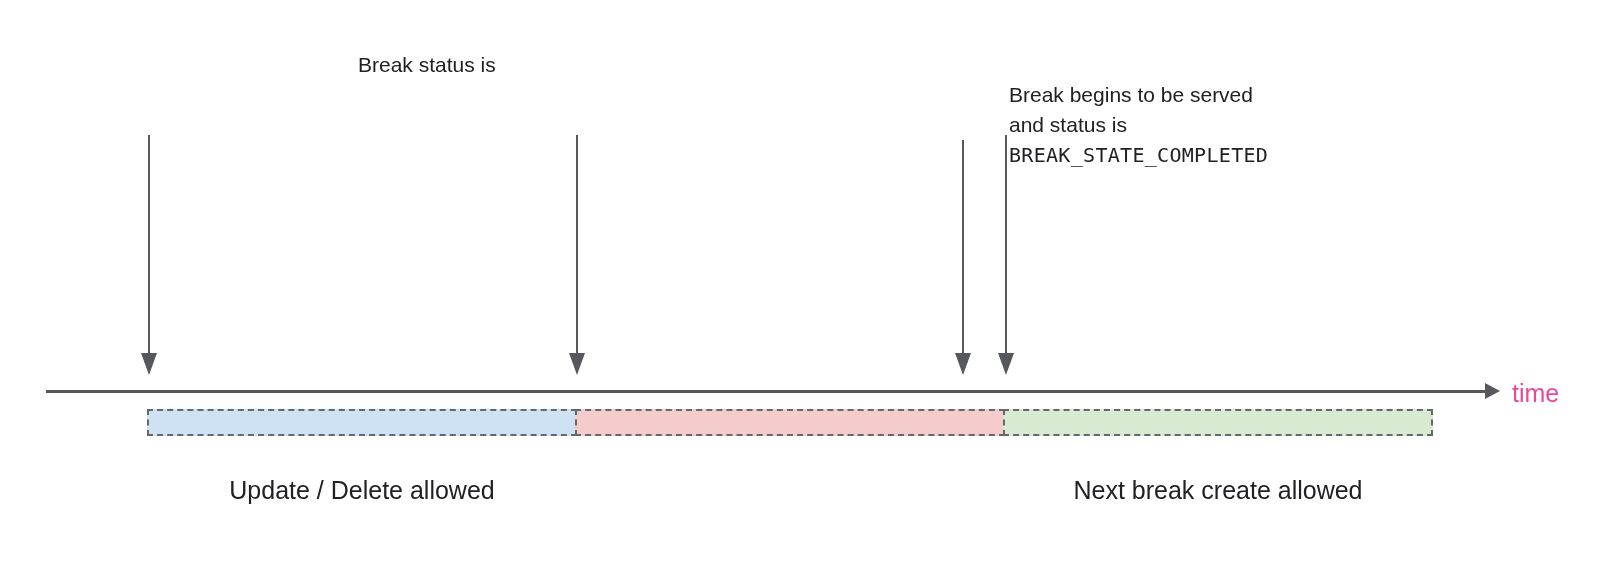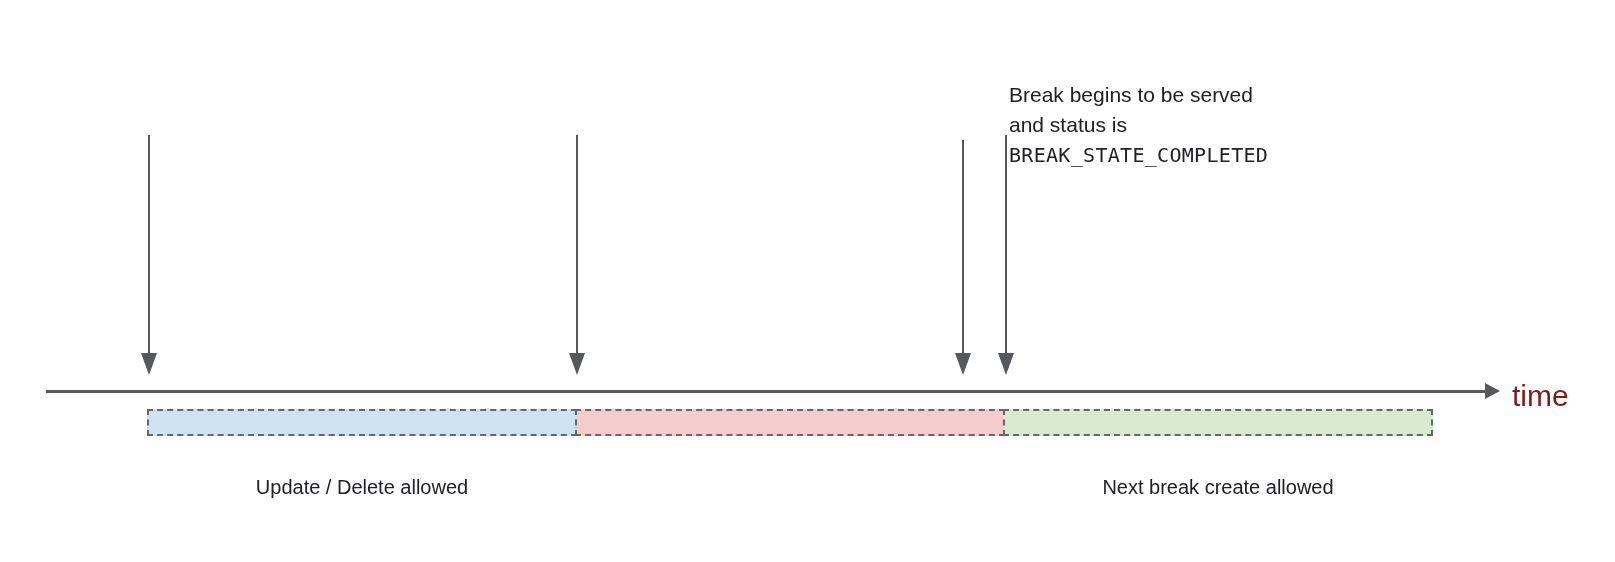--- a/index.html
+++ b/index.html
@@ -65,48 +65,49 @@
     width: 0;
     height: 0;
     border-top: 8px solid transparent;
     border-bottom: 8px solid transparent;
     border-left: 15px solid #56585b;
   }
   .tl-label {
     position: absolute;
     left: 1512px;
     top: 379px;
-    font-size: 30px;
-    color: #7f1d1d;
+    font-size: 25px;
+    color: #ec4899;
   }
   
   .segment {
     position: absolute;
     top: 409px;
     height: 27px;
     box-sizing: border-box;
     border: 2px dashed #65686b;
   }
   .seg-label {
     position: absolute;
     top: 476px;
-    font-size: 20px;
+    font-size: 25px;
     color: #202124;
     text-align: center;
   }
 </style>
 </head>
 <body>
 
 <div class="canvas">
 
   <div class="ann" style="left:36px; top:50px;">
   </div>
 
   <div class="ann" style="left:358px; top:50px;">
+    <div class="sans">Break status is</div>
   </div>
 
 
   <div class="ann" style="left:1009px; top:36px;margin-top:44px;">
     <div class="sans">Break begins to be served</div>
     <div class="sans">and status is</div>
     <div class="mono">BREAK_STATE_COMPLETED</div>
   </div>
 
   <div class="arrow" style="left:141px; top:135px; height:240px;">

